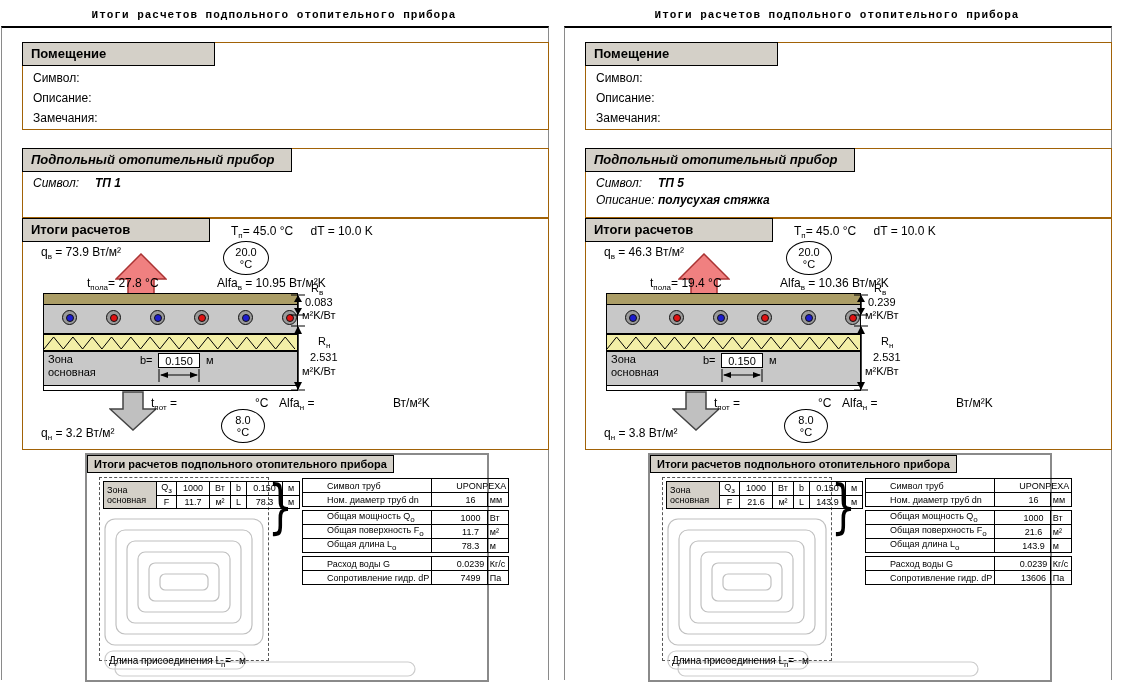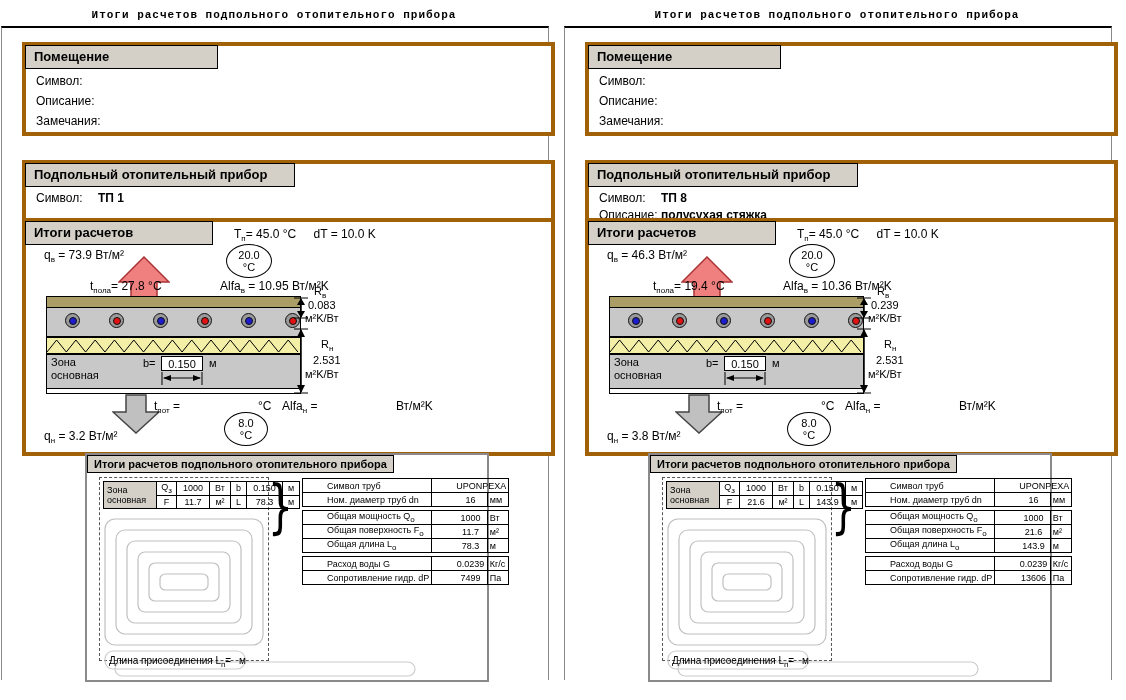--- a/index.html
+++ b/index.html
@@ -2,25 +2,25 @@
 <html><head>
 <meta charset="utf-8">
 <style>
   html,body{margin:0;padding:0;background:#fff;}
   body{width:1126px;height:700px;position:relative;font-family:"Liberation Sans",sans-serif;color:#000;overflow:hidden;}
   .panel{position:absolute;top:0;width:563px;height:700px;}
   .page-title{position:absolute;top:9px;left:0;width:548px;text-align:center;
     font-family:"Liberation Mono","DejaVu Sans Mono",monospace;font-size:11px;font-weight:bold;letter-spacing:1px;white-space:nowrap;}
   .edge{position:absolute;left:1px;top:26px;width:546px;height:652px;border-top:2px solid #000;
     border-left:1px solid #8a8a8a;border-right:1px solid #8a8a8a;}
-  .box{position:absolute;border:4px solid #a16207;background:#fff;}
+  .box{position:absolute;border:1px solid #a16207;background:#fff;}
   .bhdr{position:absolute;left:-1px;top:-1px;background:#d4d0c8;border:1px solid #000;
     font-weight:bold;font-size:13px;padding:3px 8px 4px 8px;white-space:nowrap;}
   .box-room{left:22px;top:42px;width:525px;height:86px;}
-  .box-dev{left:22px;top:160px;width:525px;height:68px;}
+  .box-dev{left:22px;top:148px;width:525px;height:68px;font-style:italic;}
   .box-res{left:22px;top:218px;width:525px;height:230px;}
   .rline{position:absolute;left:10px;font-size:12px;white-space:nowrap;}
   .lab{display:inline-block;min-width:62px;}
   .bold{font-weight:bold;}
   sub{font-size:8px;}
   .dtext{position:absolute;font-size:12px;white-space:nowrap;}
   .small{font-size:11px;}
   
   .floor{position:absolute;left:20px;top:74px;width:253px;height:96px;border:1px solid #000;}
   .lay-top{height:10px;background:#ab9d66;border-bottom:1px solid #000;}
@@ -301,21 +301,21 @@
 
   <div class="box box-room">
     <div class="bhdr" style="width:175px;">Помещение</div>
     <div class="rline" style="top:28px;"><span class="lab">Символ:</span><span class="bold"></span></div>
     <div class="rline" style="top:48px;"><span class="lab">Описание:</span><span class="bold"></span></div>
     <div class="rline" style="top:68px;"><span class="lab">Замечания:</span><span class="bold"></span></div>
   </div>
 
   <div class="box box-dev">
     <div class="bhdr" style="width:252px;">Подпольный отопительный прибор</div>
-    <div class="rline" style="top:27px;"><span class="lab">Символ:</span><span class="bold">ТП 8</span></div>
+    <div class="rline" style="top:27px;"><span class="lab">Символ:</span><span class="bold">ТП 5</span></div>
     <div class="rline" style="top:44px;"><span>Описание:</span> <span class="bold">полусухая стяжка</span></div>
   </div>
 
   <div class="box box-res">
     <div class="bhdr" style="width:170px;">Итоги расчетов</div>
     <div class="dtext" style="left:208px;top:5px;">
       <span><span>T</span><sub>п</sub><span>= 45.0 °C</span></span>
       <span style="margin-left:14px;">dT = 10.0 K</span>
     </div>
 

